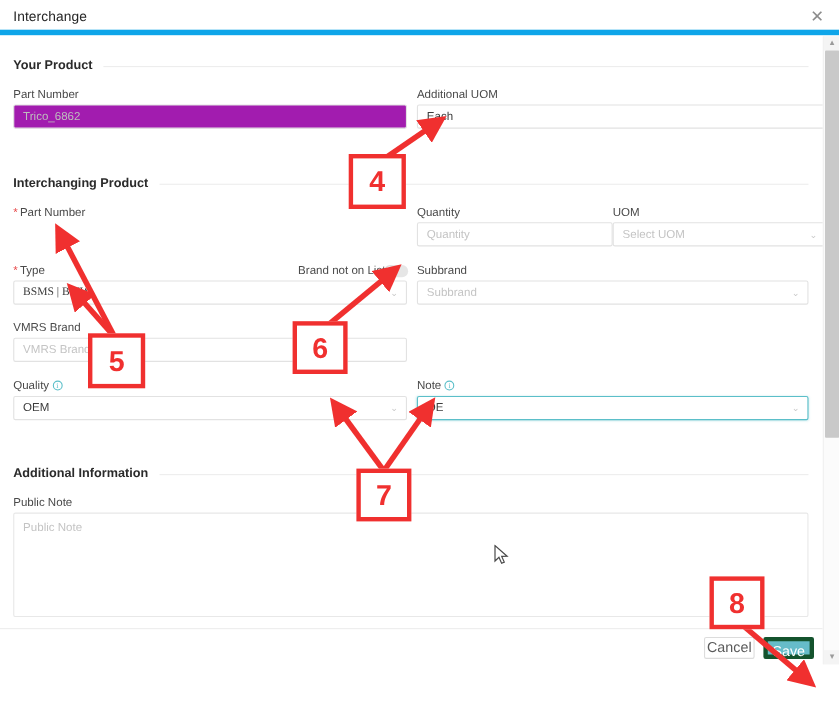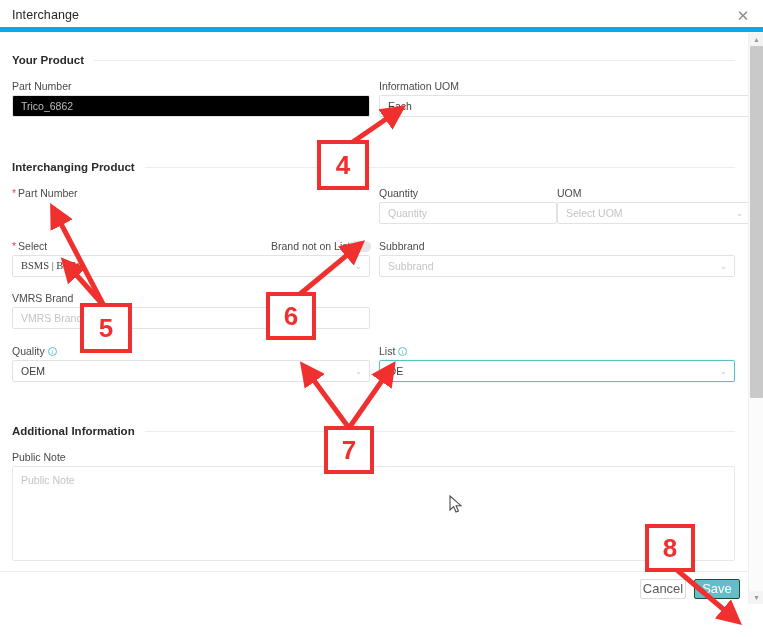--- a/index.html
+++ b/index.html
@@ -90,21 +90,21 @@
     border: 1px solid #e2e2e2;
     background: #ffffff;
     border-radius: 2px;
     font-size: 10.5px;
     color: #3c3c3c;
     padding: 0 8px;
     line-height: 20px;
     white-space: nowrap; overflow: hidden;
   }
   .ctl.disabled {
-    background: #000000;
+    background: #a21caf;
     color: #bdbdbd;
   }
   .ctl.placeholder { color: #c4c4c4; }
   .ctl.focused {
     border: 1px solid #5bbfc9;
     box-shadow: 0 0 2px rgba(91,191,201,.35);
   }
   .caret {
     position: absolute; right: 7px; top: 0;
     color: #c8c8c8; font-size: 8.5px; line-height: 20px;
@@ -166,21 +166,21 @@
     text-align: center;
     cursor: pointer;
     user-select: none;
   }
   .btn.cancel {
     right: 62px; width: 46px;
     background: #fff; border: 1px solid #dcdcdc; color: #5a5a5a;
   }
   .btn.save {
     right: 8px; width: 46px;
-    background: #66bcc9; border: 1px solid #14532d; color: #ffffff;
+    background: #66bcc9; border: 4px solid #14532d; color: #ffffff;
   }
 
   
   .anno-layer {
     position: absolute; left: 0; top: 0;
     width: 763px; height: 637px;
     pointer-events: none;
   }
   .anno-box {
     position: absolute;
@@ -209,21 +209,21 @@
   <div class="bodyarea">
 
     <div class="section" style="top:21px;">
       <span class="sec-title">Your Product</span>
       <span class="sec-rule"></span>
     </div>
 
     <div class="fld-label" style="left:12px; top:47px;">Part Number</div>
     <div class="ctl disabled" style="left:12px; top:62px; width:358px;">Trico_6862</div>
 
-    <div class="fld-label" style="left:379px; top:47px;">Information UOM</div>
+    <div class="fld-label" style="left:379px; top:47px;">Additional UOM</div>
     <div class="ctl" style="left:379px; top:62px; width:388px;">
       <span>Each</span>
       <span class="caret">⌄</span>
     </div>
 
     <div class="section" style="top:128px;">
       <span class="sec-title">Interchanging Product</span>
       <span class="sec-rule"></span>
     </div>
 
@@ -234,21 +234,21 @@
     <div class="fld-label" style="left:379px; top:154px;">Quantity</div>
     <div class="ctl placeholder" style="left:379px; top:169px; width:178px;">Quantity</div>
 
     <div class="fld-label" style="left:557px; top:154px;">UOM</div>
     <div class="ctl placeholder" style="left:557px; top:169px; width:194px;">
       <span>Select UOM</span>
       <span class="caret">⌄</span>
     </div>
 
     <div class="fld-label" style="left:12px; top:207px;">
-      <span class="req-star">*</span><span>Select</span>
+      <span class="req-star">*</span><span>Type</span>
     </div>
     <div class="fld-label" style="left:271px; top:207px;">Brand not on List</div>
     <div class="toggle" style="left:349px; top:208px;">
       <div class="knob"></div>
     </div>
     <div class="ctl" style="left:12px; top:222px; width:358px;font-family:Liberation Serif, serif;">
       <span>BSMS | BMW</span>
       <span class="caret">⌄</span>
     </div>
 
@@ -263,21 +263,21 @@
 
     <div class="fld-label" style="left:12px; top:312px;">
       <span>Quality</span><span class="info-icon">i</span>
     </div>
     <div class="ctl" style="left:12px; top:327px; width:358px;">
       <span>OEM</span>
       <span class="caret">⌄</span>
     </div>
 
     <div class="fld-label" style="left:379px; top:312px;">
-      <span>List</span><span class="info-icon">i</span>
+      <span>Note</span><span class="info-icon">i</span>
     </div>
     <div class="ctl focused" style="left:379px; top:327px; width:356px;">
       <span>OE</span>
       <span class="caret">⌄</span>
     </div>
 
     <div class="section" style="top:392px;">
       <span class="sec-title">Additional Information</span>
       <span class="sec-rule"></span>
     </div>

